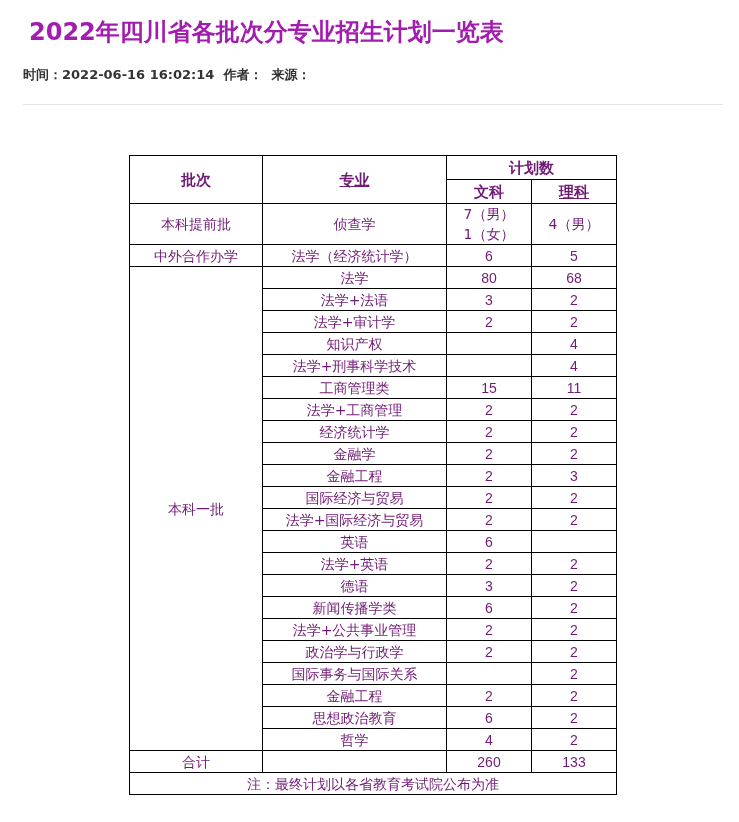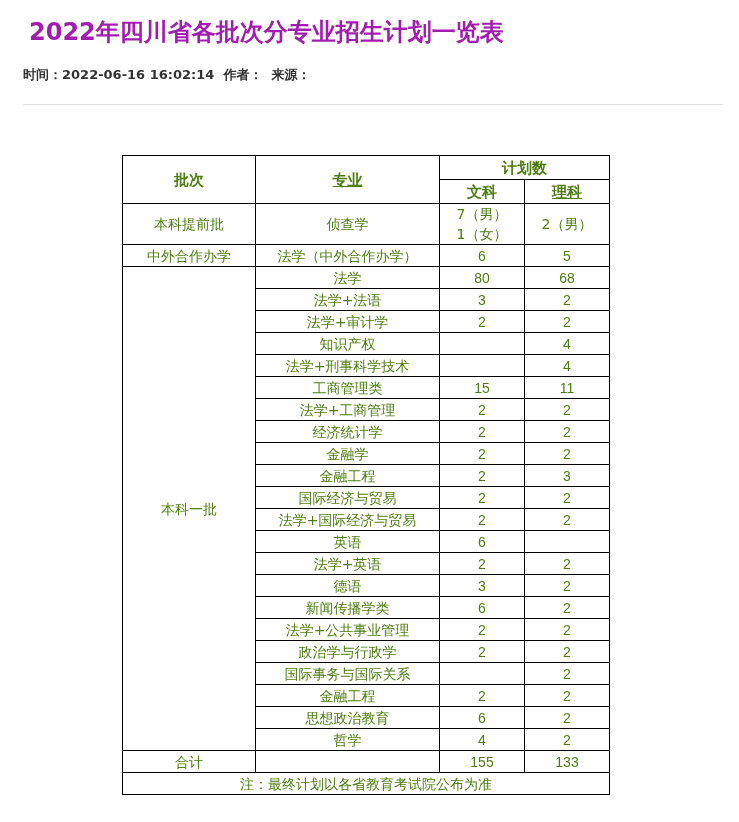--- a/index.html
+++ b/index.html
@@ -1,21 +1,21 @@
 <!DOCTYPE html>
 <html><head>
 <meta charset="utf-8">
 <style>
   html, body { margin: 0; padding: 0; background: #ffffff; }
   body { width: 739px; height: 822px; position: relative; overflow: hidden; font-family: "DejaVu Sans", "Liberation Sans", sans-serif; color: #222; }
   .title { position: absolute; left: 29px; top: 16px; font-size: 24px; font-weight: bold; color: #a21caf; letter-spacing: 0px; margin: 0; line-height: 32px; }
   .meta { position: absolute; left: 23px; top: 66px; font-size: 13px; font-weight: bold; color: #333; line-height: 18px; white-space: pre; }
   .meta span { margin-right: 0; text-align: center; }
   .divider { position: absolute; left: 23px; top: 104px; width: 700px; height: 1px; background: #e4e4e4; }
-  table.plan { position: absolute; left: 122px; top: 155px; border-collapse: collapse; font-family: "DejaVu Sans", "Liberation Sans", sans-serif; font-size: 14px; color: #4d7c0f; border-radius: 31px; }
+  table.plan { position: absolute; left: 129px; top: 155px; border-collapse: collapse; font-family: "DejaVu Sans", "Liberation Sans", sans-serif; font-size: 14px; color: #701a75; border-radius: 31px; }
   table.plan td { border: 1px solid #000; text-align: center; vertical-align: middle; padding: 0; height: 21px; line-height: 20px; }
   table.plan td.h { font-weight: bold; font-size: 15px; height: 23px; }
   .c1 { width: 132px; }
   .c2 { width: 183px; text-decoration: underline; }
   .c3 { width: 84px; }
   .c4 { width: 84px; text-decoration: underline; }
   .num { font-family: "Liberation Sans", sans-serif; font-size: 14px; }
   .twoline { line-height: 20px; }
   .tall td { height: 42px; }
 </style>
@@ -37,25 +37,25 @@
       <td class="h c3">文科</td>
       <td class="h c4">理科</td>
     </tr>
     <tr class="tall">
       <td>本科提前批</td>
       <td>侦查学</td>
       <td class="twoline">
           <div>7（男）</div>
           <div>1（女）</div>
         </td>
-      <td>2（男）</td>
+      <td>4（男）</td>
     </tr>
     <tr>
       <td>中外合作办学</td>
-      <td>法学（中外合作办学）</td>
+      <td>法学（经济统计学）</td>
       <td class="num">6</td>
       <td class="num">5</td>
     </tr>
   <tr>
         <td rowspan="22">本科一批</td>
         <td>法学</td>
         <td class="num">80</td>
         <td class="num">68</td>
       </tr>
       <tr>
@@ -159,20 +159,20 @@
         <td class="num">2</td>
       </tr>
       <tr>
         <td>哲学</td>
         <td class="num">4</td>
         <td class="num">2</td>
       </tr>
       <tr>
         <td>合计</td>
         <td></td>
-        <td class="num">155</td>
+        <td class="num">260</td>
         <td class="num">133</td>
       </tr>
       <tr>
         <td colspan="4">注：最终计划以各省教育考试院公布为准</td>
       </tr>
     </tbody>
 </table>
 
 </body></html>

